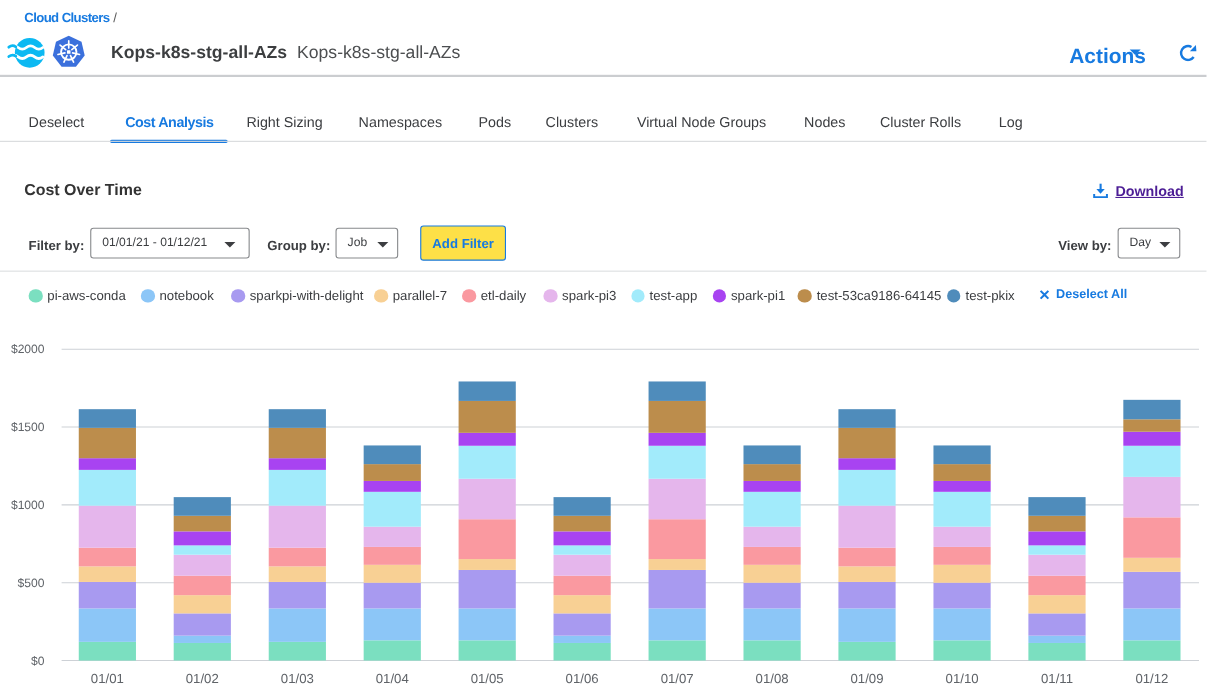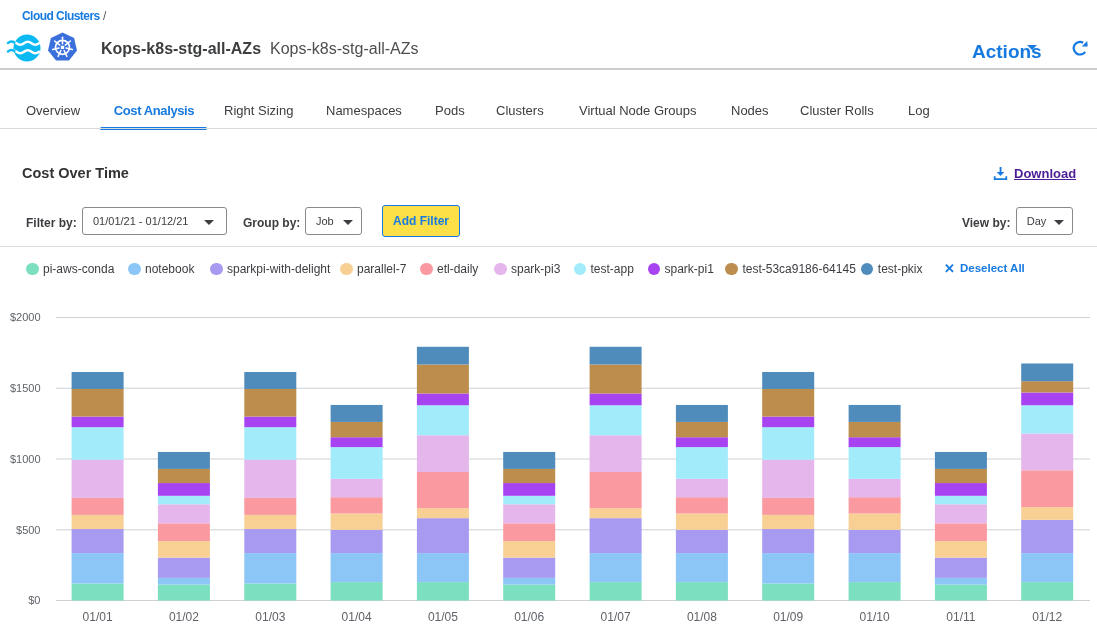--- a/index.html
+++ b/index.html
@@ -53,21 +53,21 @@
 </g>
 </svg>
 <div class="title">Kops-k8s-stg-all-AZs<span class="sub">Kops-k8s-stg-all-AZs</span></div>
 <div class="actions">Actions</div>
 <div class="caret"></div>
 <svg width="16" height="16" viewBox="0 0 16 16" style="position:absolute;left:1072px;top:39.5px">
 <path d="M11.15 2.74 A6.3 6.3 0 1 0 13.16 11.81" stroke="#177ae0" stroke-width="2.2" fill="none"></path>
 <polygon points="9.7,6.5 15.7,6.5 15.2,1.0" fill="#177ae0"></polygon>
 </svg>
 <div class="hr1"></div>
-<span class="tab" style="left:26px">Overview</span>
+<span class="tab" style="left:26px">Deselect</span>
 <span class="tab active" style="left:113.8px">Cost Analysis</span>
 <span class="tab" style="left:224px">Right Sizing</span>
 <span class="tab" style="left:326px">Namespaces</span>
 <span class="tab" style="left:435px">Pods</span>
 <span class="tab" style="left:496px">Clusters</span>
 <span class="tab" style="left:579px">Virtual Node Groups</span>
 <span class="tab" style="left:731px">Nodes</span>
 <span class="tab" style="left:800px">Cluster Rolls</span>
 <span class="tab" style="left:908px">Log</span>
 <div class="underline"></div>

